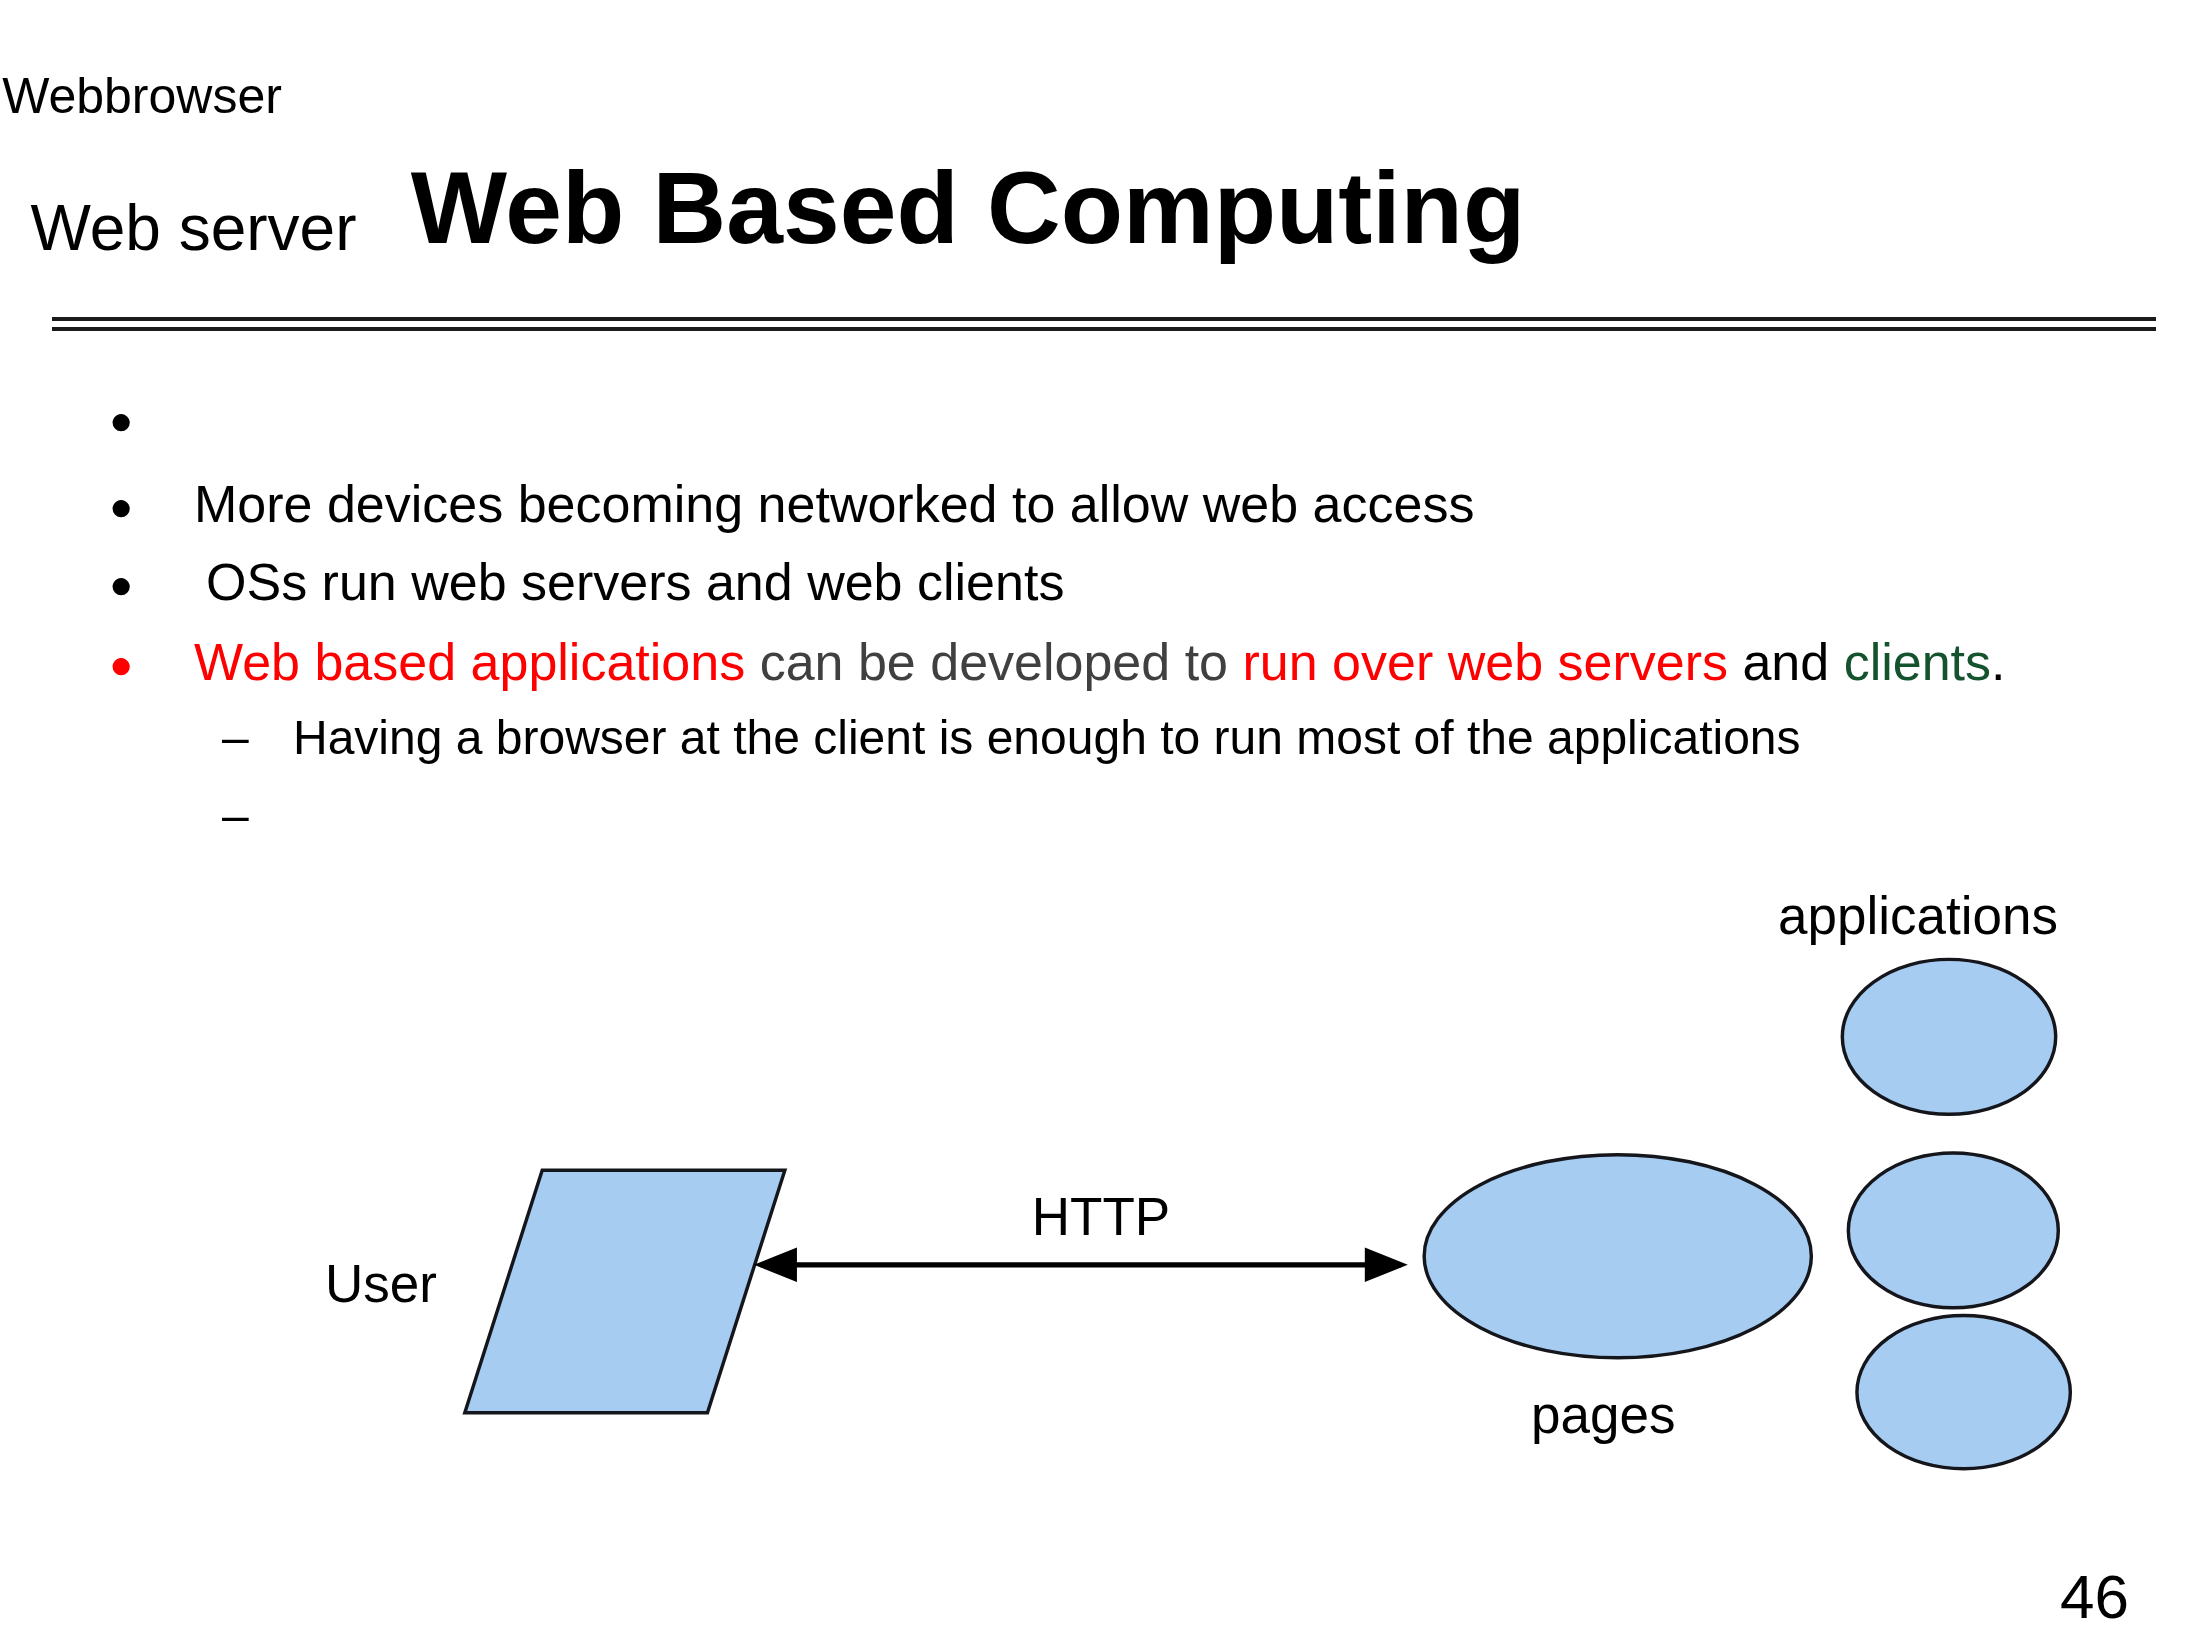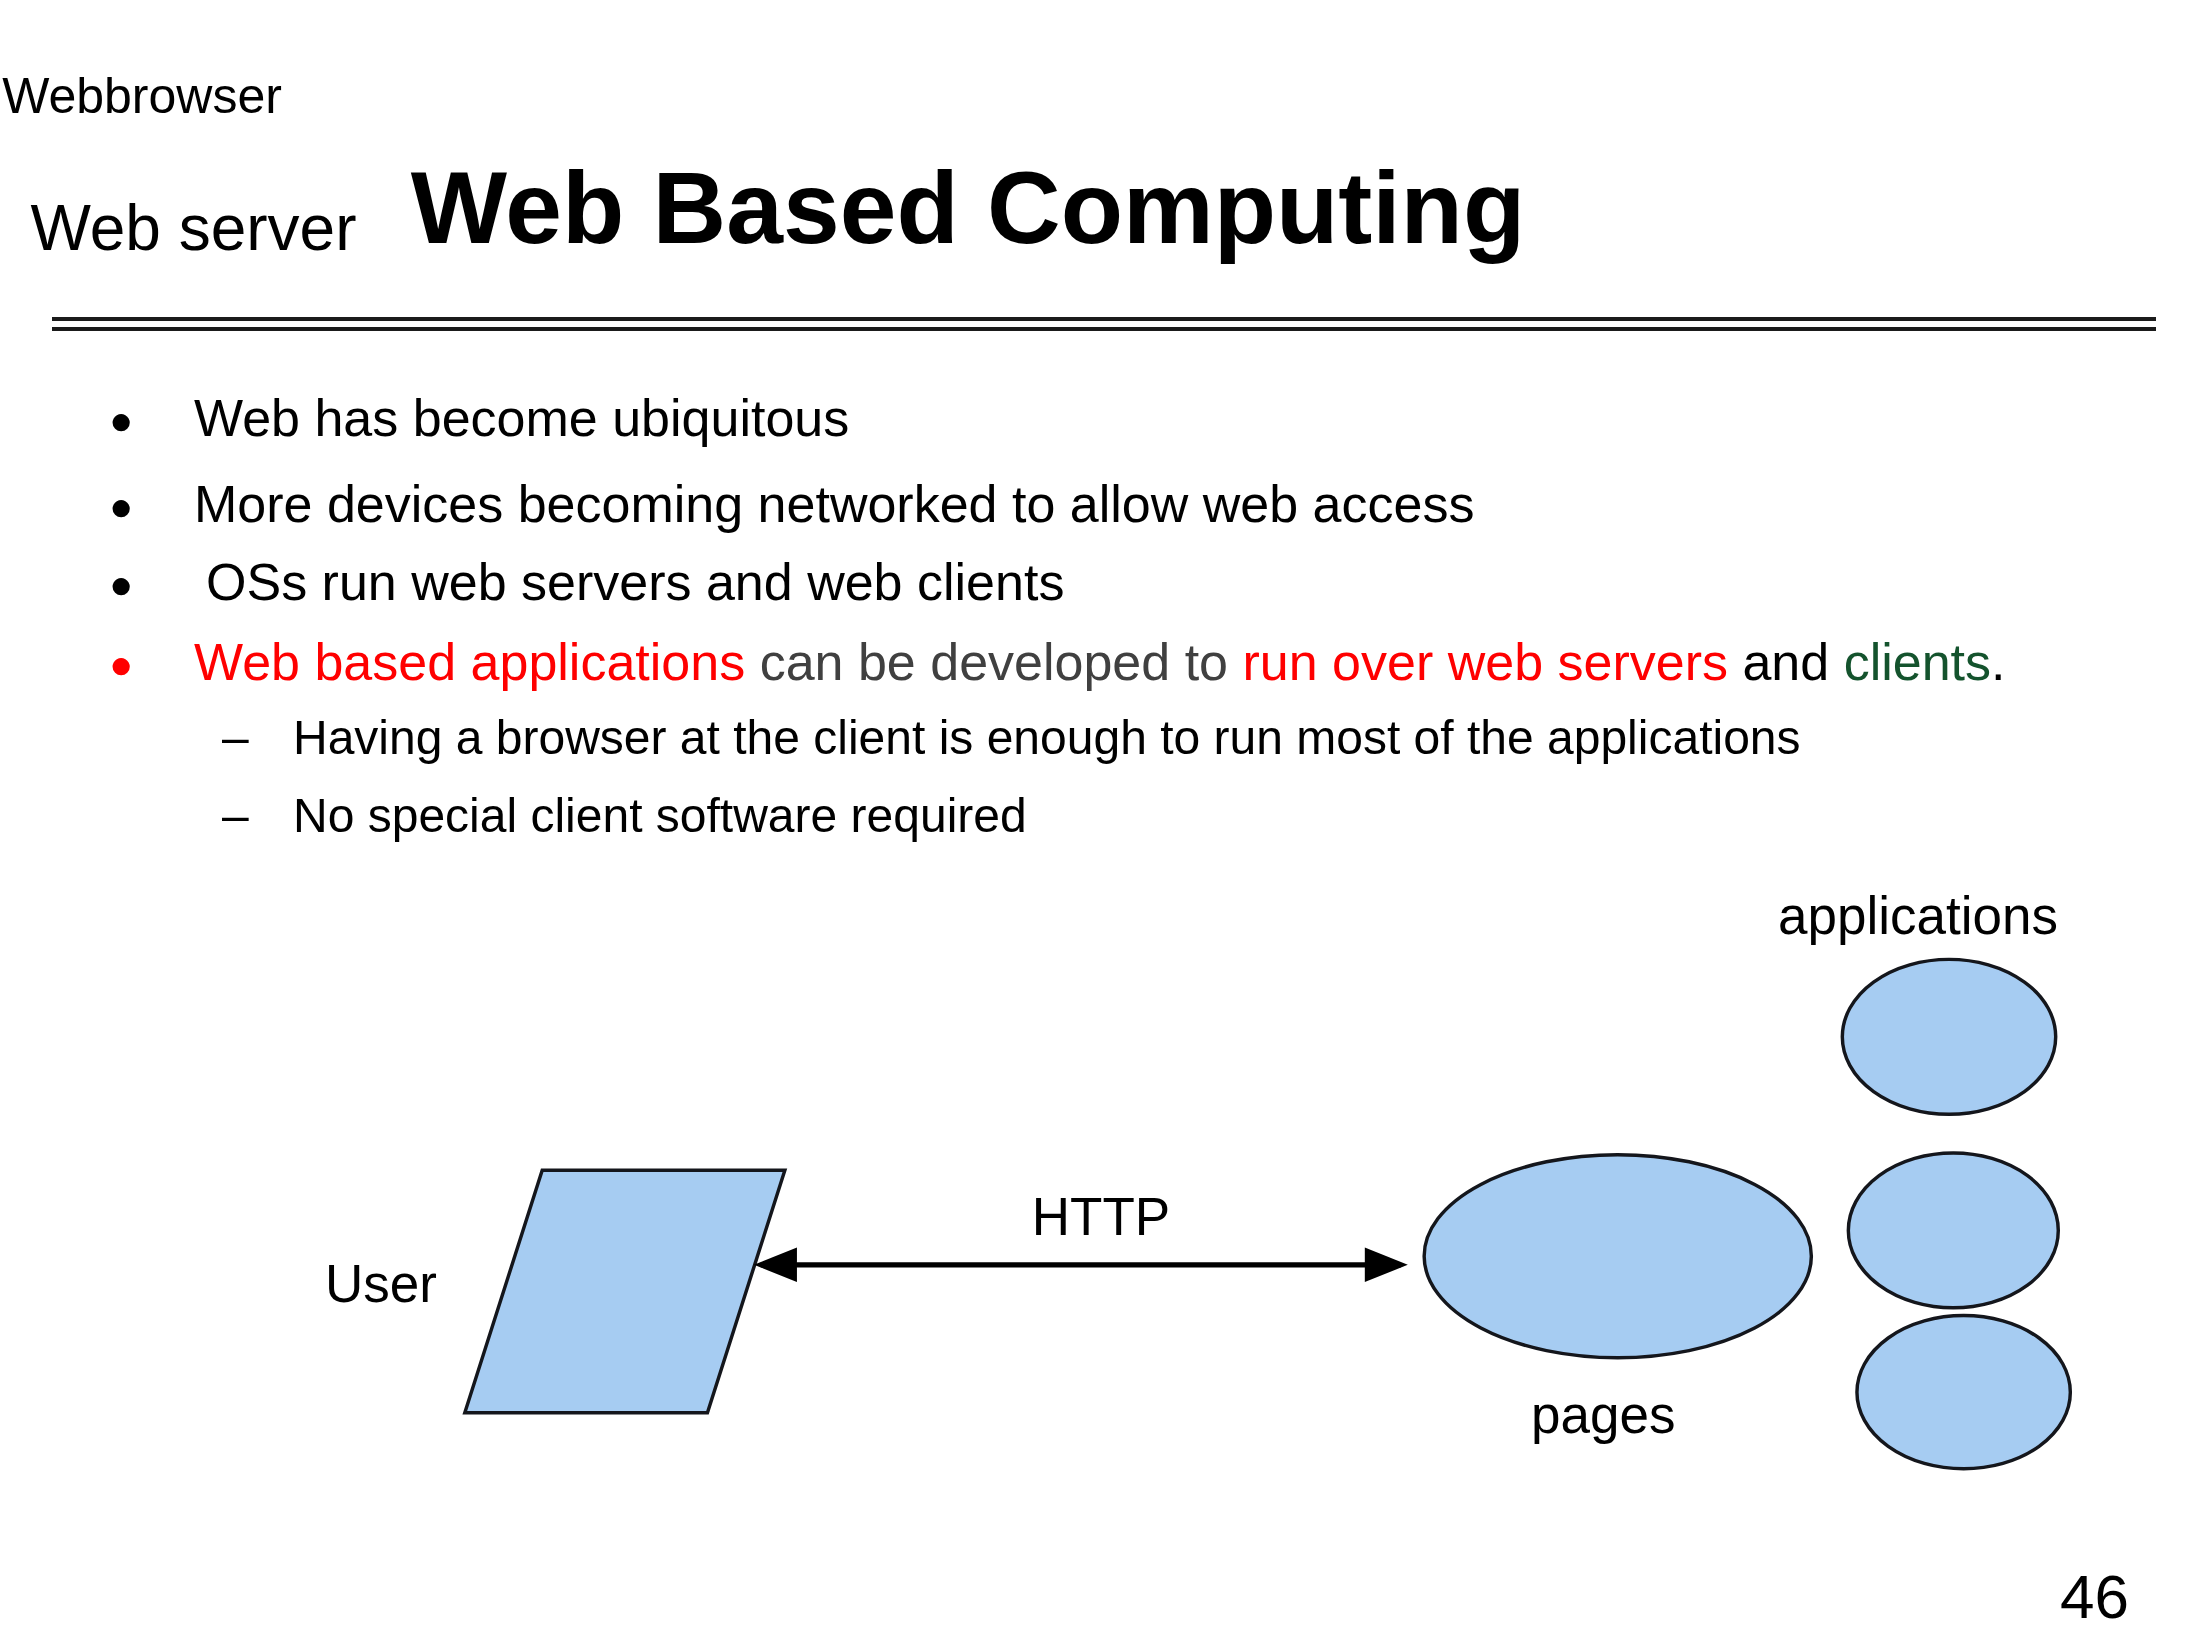--- a/index.html
+++ b/index.html
@@ -58,21 +58,20 @@
 </head>
 <body>
 
 <div class="stage">
 
   <div class="slide-title">Web Based Computing</div>
   <div class="title-rule"></div>
 
   <div class="bullet-line lvl1" style="top:392px">
     <span class="marker">●</span>
-    <span class="btext"><span style="color: rgb(0, 0, 0);">Web has become ubiquitous</span></span>
   </div>
 
   <div class="bullet-line lvl1" style="top:478px">
     <span class="marker">●</span>
     <span class="btext"><span style="color: rgb(0, 0, 0);">More devices becoming networked to allow web access</span></span>
   </div>
 
   <div class="bullet-line lvl1" style="top:556px">
     <span class="marker">●</span>
     <span class="btext"><span style="color: rgb(0, 0, 0); margin-left: 12px;">OSs run web servers and web clients</span></span>
@@ -83,21 +82,20 @@
     <span class="btext"><span style="color: rgb(255, 0, 0);">Web based applications </span><span style="color: #404040;">can be developed to </span><span style="color: rgb(255, 0, 0);">run over web servers</span><span style="color: rgb(0, 0, 0);"> and </span><span style="color: #14532d; text-align: right;">clients</span><span style="color: rgb(0, 0, 0);">.</span></span>
   </div>
 
   <div class="bullet-line lvl2" style="top:713px">
     <span class="marker">–</span>
     <span class="btext"><span style="color: rgb(0, 0, 0);">Having a browser at the client is enough to run most of the applications</span></span>
   </div>
 
   <div class="bullet-line lvl2" style="top:791px">
     <span class="marker">–</span>
-    <span class="btext"><span style="color: rgb(0, 0, 0);">No special client software required</span></span>
   </div>
 
   <svg class="diagram-svg" viewBox="0 0 2560 1920">
     <polygon class="shape" points="630,1360 912,1360 822,1642 540,1642"></polygon>
     <line class="wire" x1="884" y1="1470" x2="1628" y2="1470"></line>
     <polygon class="head" points="876,1470 926,1450 926,1490"></polygon>
     <polygon class="head" points="1636,1470 1586,1450 1586,1490"></polygon>
     <ellipse class="shape" cx="1880" cy="1460" rx="225" ry="118"></ellipse>
     <ellipse class="shape" cx="2265" cy="1205" rx="124" ry="90"></ellipse>
     <ellipse class="shape" cx="2270" cy="1430" rx="122" ry="90"></ellipse>

